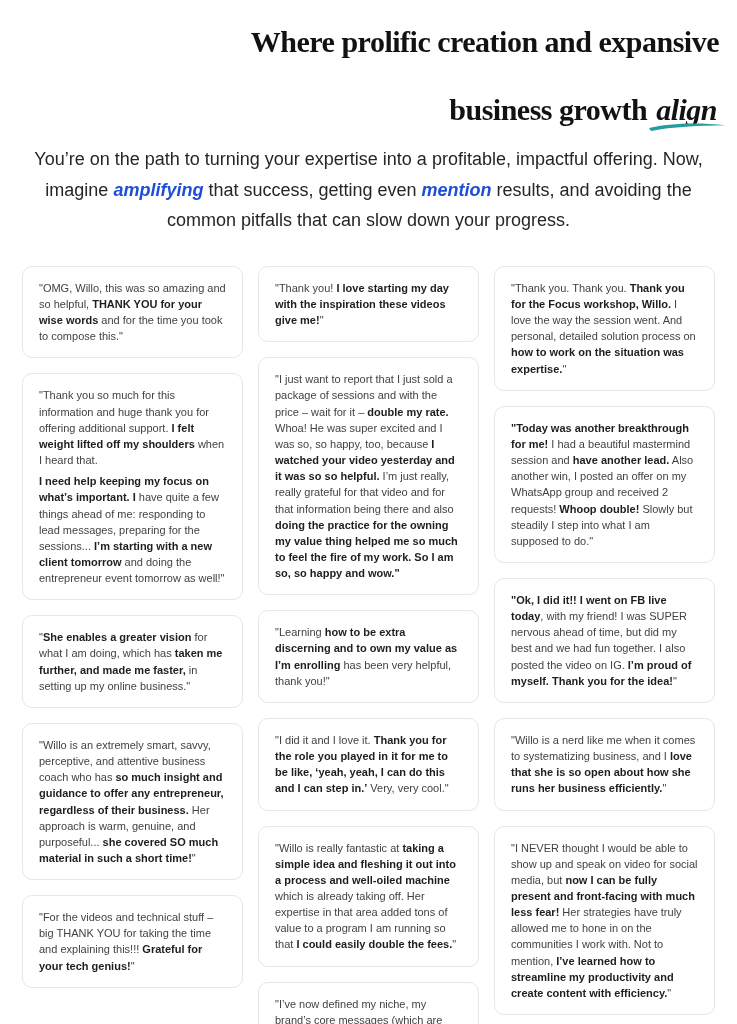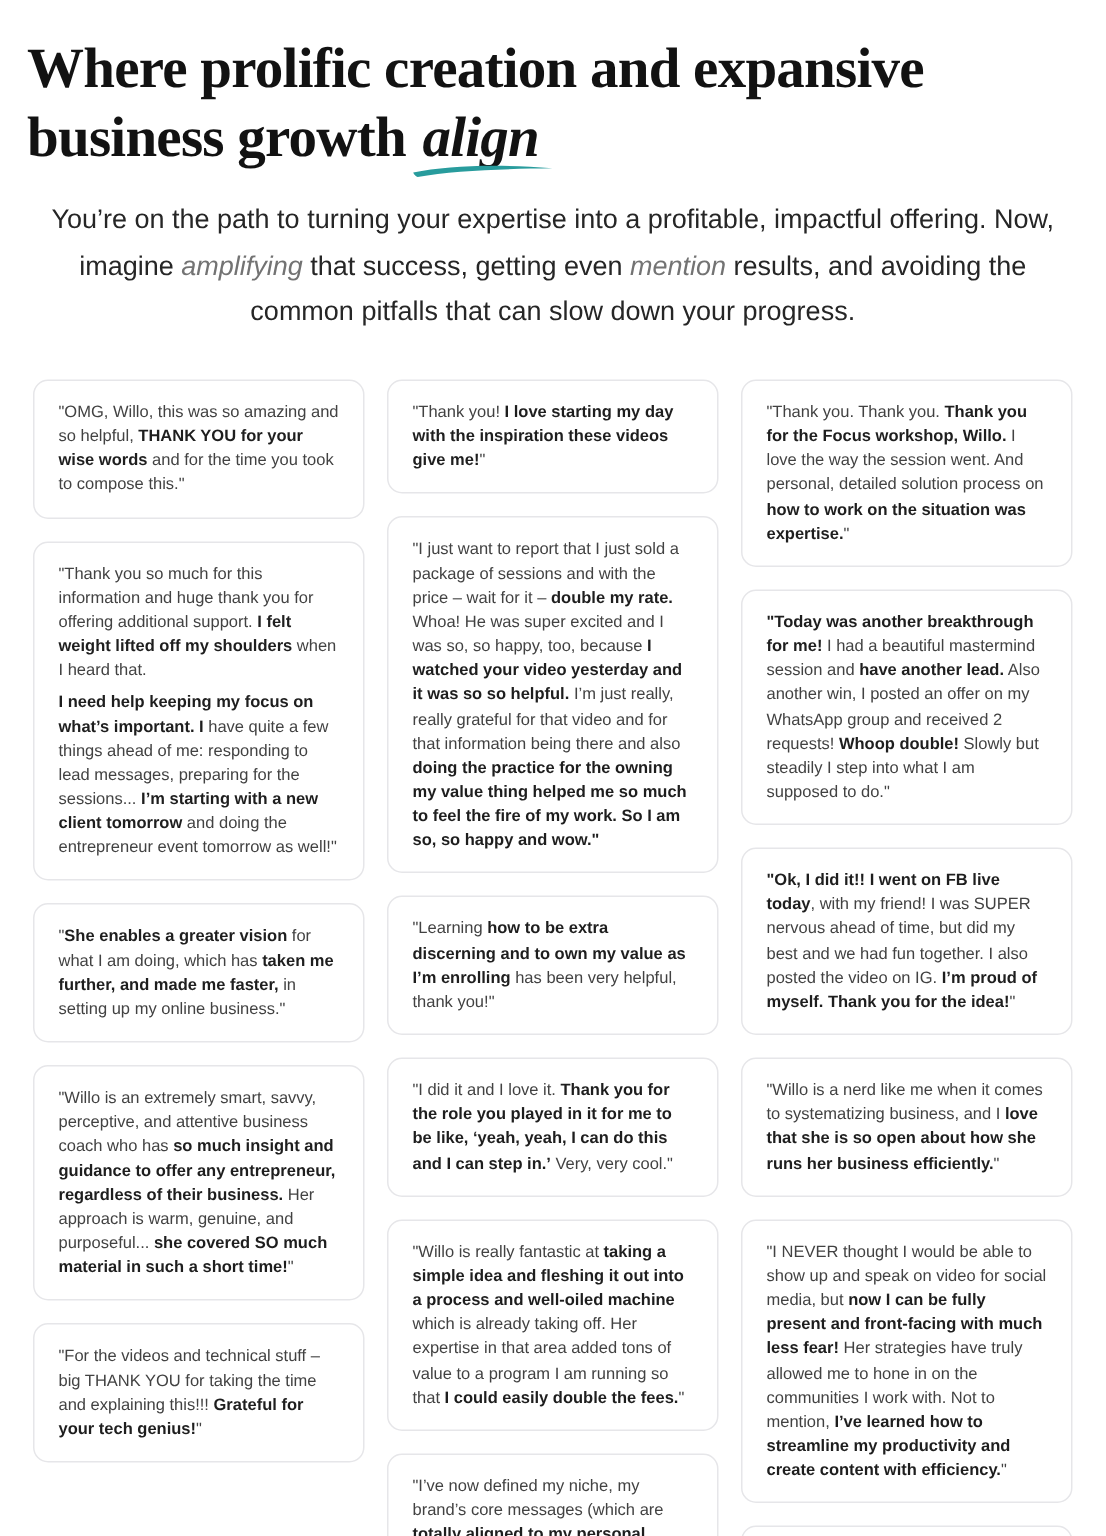--- a/index.html
+++ b/index.html
@@ -2,39 +2,39 @@
 <html><head>
 <meta charset="utf-8">
 <style>
   html,body{margin:0;padding:0;background:#ffffff;}
   body{font-family:"Liberation Sans","DejaVu Sans",sans-serif;color:#222;}
   .page{width:737px;margin:0 auto;padding:24px 0 20px;box-sizing:border-box;}
 
   .headline{
     font-family:"Liberation Serif","DejaVu Serif",serif;
     font-weight:700;
-    font-size:38px;
+    font-size:30px;
     line-height:1.2;
     letter-spacing:-0.5px;
-    text-align:left;
+    text-align:right;
     color:#121212;
     margin:0 18px;
   }
-  .align-wrap{display:inline-block;position:relative;font-style:italic;padding:0 2px;}
+  .align-wrap{display:inline-block;position:relative;font-style:italic;padding:0 2px;margin-top:32px;}
   .align-underline{position:absolute;left:-6px;bottom:-4px;width:calc(100% + 14px);height:11px;}
 
   .intro{
     margin:16px auto 0;
     max-width:676px;
     text-align:center;
     font-size:18px;
     line-height:1.7;
     color:#262626;
   }
-  .intro .b{font-weight:400;color:#737373;}
+  .intro .b{font-weight:700;color:#1d4ed8;}
   .intro .i{font-style:italic;}
 
   .cols{
     display:flex;
     gap:15px;
     padding:0 22px;
     margin-top:30px;
     align-items:flex-start;
   }
   .col{flex:1;min-width:0;display:flex;flex-direction:column;gap:15px;}

